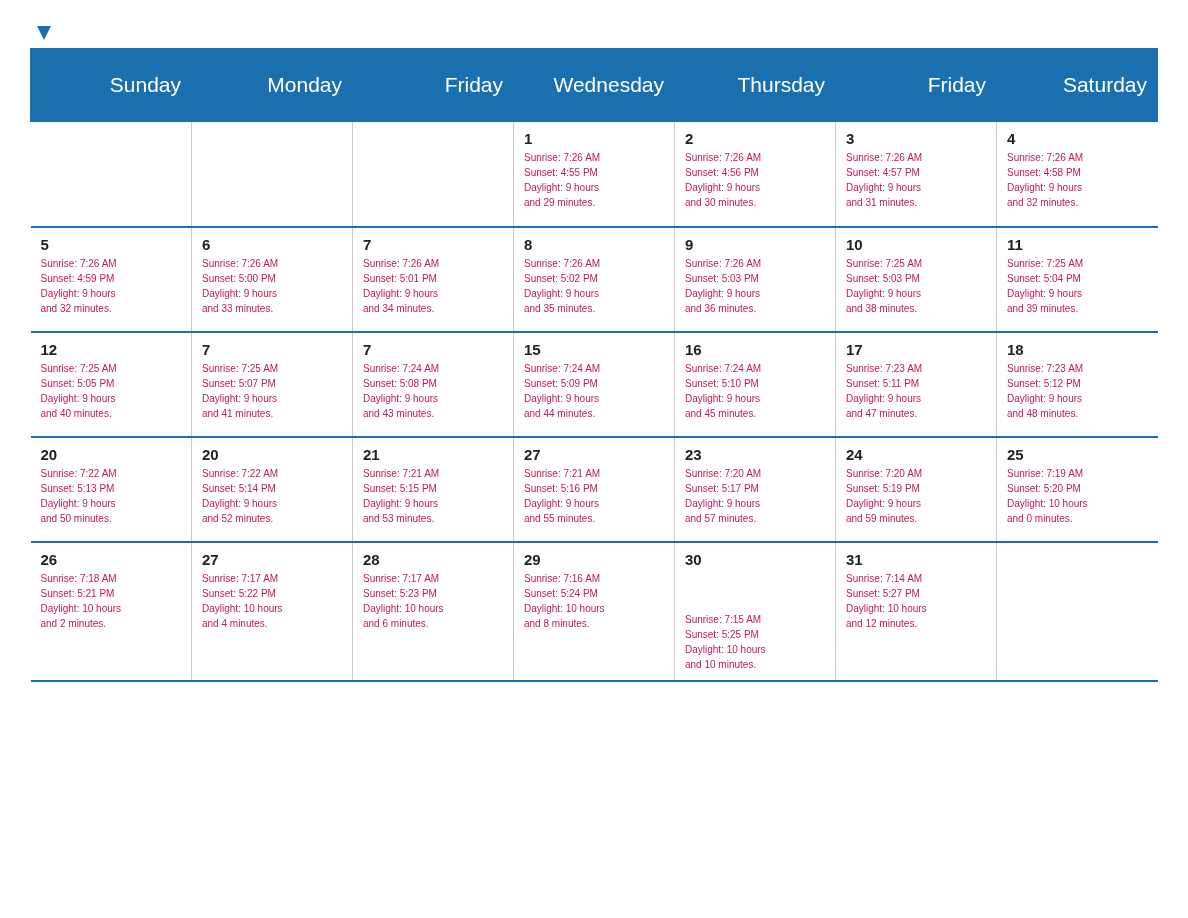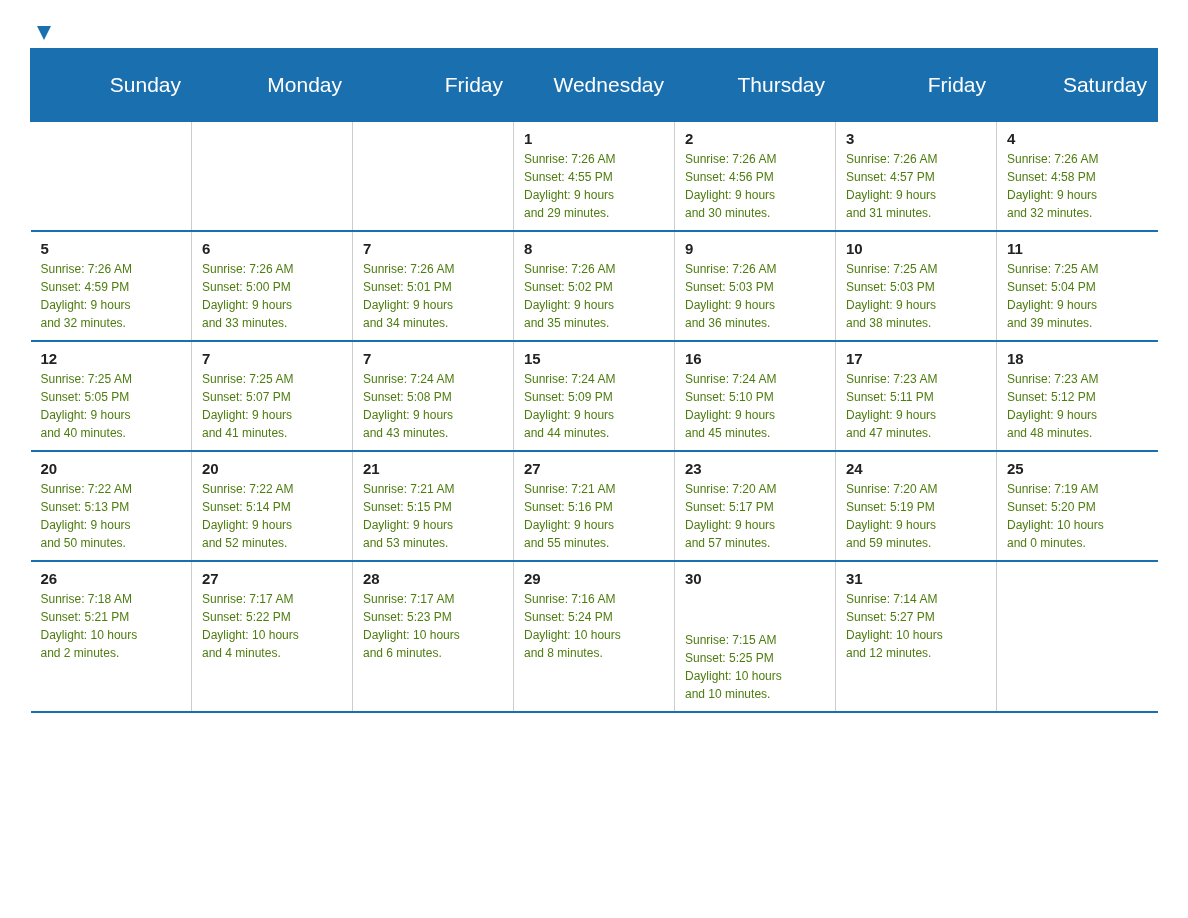--- a/index.html
+++ b/index.html
@@ -78,22 +78,22 @@
       border-right: none;
     }
     .day-num {
       font-size: 15px;
       font-weight: bold;
       color: #222;
       display: block;
       margin-bottom: 3px;
     }
     .day-info {
-      font-size: 12px;
-      color: #4d7c0f;
+      font-size: 10px;
+      color: #be185d;
       line-height: 1.5;
     }
     .empty-cell {
       background: #fff;
     }
   </style>
 </head>
 <body>
 
 <div class="header">

